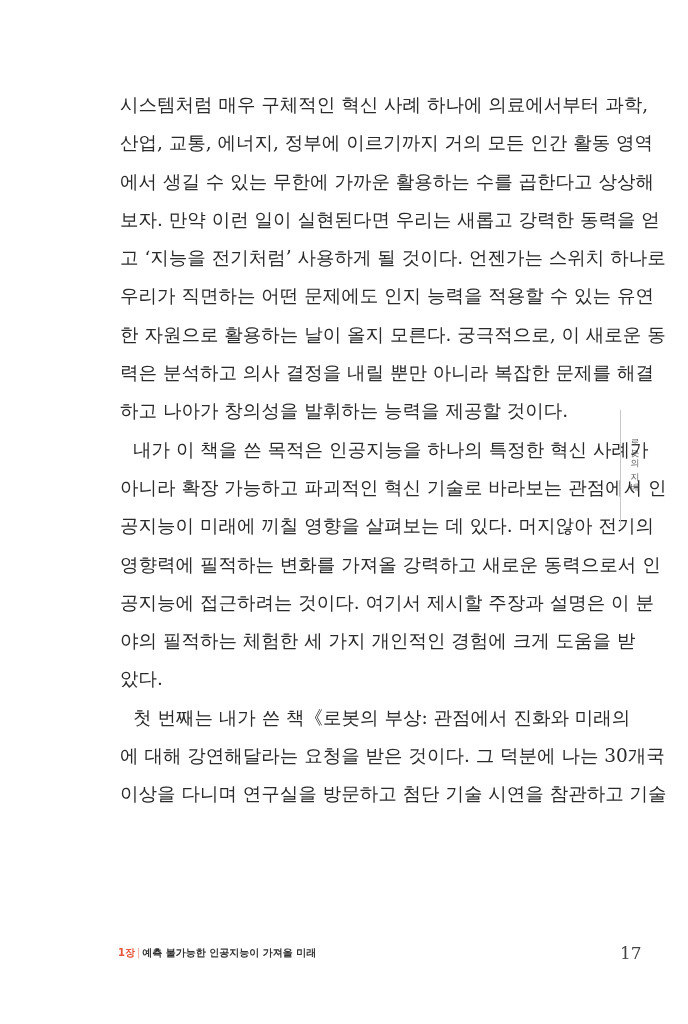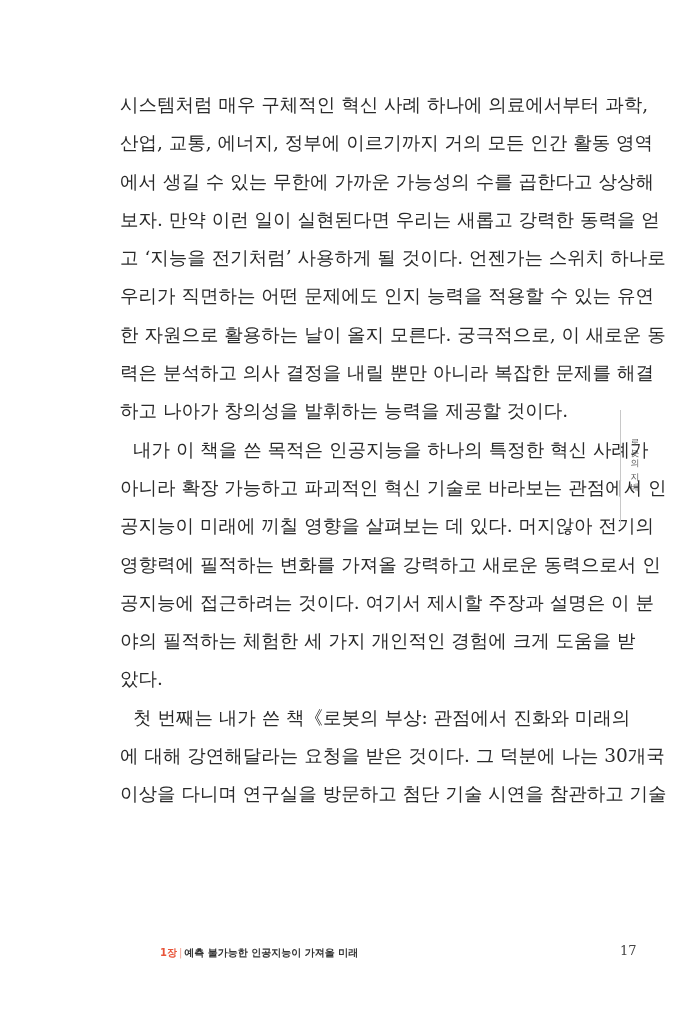--- a/index.html
+++ b/index.html
@@ -71,49 +71,48 @@
     }
     .footer {
       position: absolute;
       left: 118px;
       top: 946px;
       font-family: "DejaVu Sans", "Liberation Sans", sans-serif;
       font-size: 10px;
       font-weight: bold;
       color: #333333;
       white-space: nowrap;
-      margin-left: 42px;
     }
     .chapter-num {
       color: #e8553a;
     }
     .chapter-sep {
       color: #f0a090;
       font-weight: normal;
       margin: 0 2px;
     }
     .page-number {
       position: absolute;
       left: 620px;
       top: 943px;
       font-family: "DejaVu Serif", "Liberation Serif", serif;
-      font-size: 13px;
+      font-size: 17px;
       color: #444444;
       text-align: center;
     }
   </style>
 </head>
 <body>
 
 <div class="page">
 
   <div class="body-text">
     <span class="line">시스템처럼 매우 구체적인 혁신 사례 하나에 의료에서부터 과학,</span>
     <span class="line">산업, 교통, 에너지, 정부에 이르기까지 거의 모든 인간 활동 영역</span>
-    <span class="line">에서 생길 수 있는 무한에 가까운 가능성의 수를 곱한다고 상상해</span>
+    <span class="line">에서 생길 수 있는 무한에 가까운 활용하는 수를 곱한다고 상상해</span>
     <span class="line">보자. 만약 이런 일이 실현된다면 우리는 새롭고 강력한 동력을 얻</span>
     <span class="line">고 ‘지능을 전기처럼’ 사용하게 될 것이다. 언젠가는 스위치 하나로</span>
     <span class="line">우리가 직면하는 어떤 문제에도 인지 능력을 적용할 수 있는 유연</span>
     <span class="line">한 자원으로 활용하는 날이 올지 모른다. 궁극적으로, 이 새로운 동</span>
     <span class="line">력은 분석하고 의사 결정을 내릴 뿐만 아니라 복잡한 문제를 해결</span>
     <span class="line last">하고 나아가 창의성을 발휘하는 능력을 제공할 것이다.</span>
     <span class="line indent">내가 이 책을 쓴 목적은 인공지능을 하나의 특정한 혁신 사례가</span>
     <span class="line">아니라 확장 가능하고 파괴적인 혁신 기술로 바라보는 관점에서 인</span>
     <span class="line">공지능이 미래에 끼칠 영향을 살펴보는 데 있다. 머지않아 전기의</span>
     <span class="line">영향력에 필적하는 변화를 가져올 강력하고 새로운 동력으로서 인</span>

